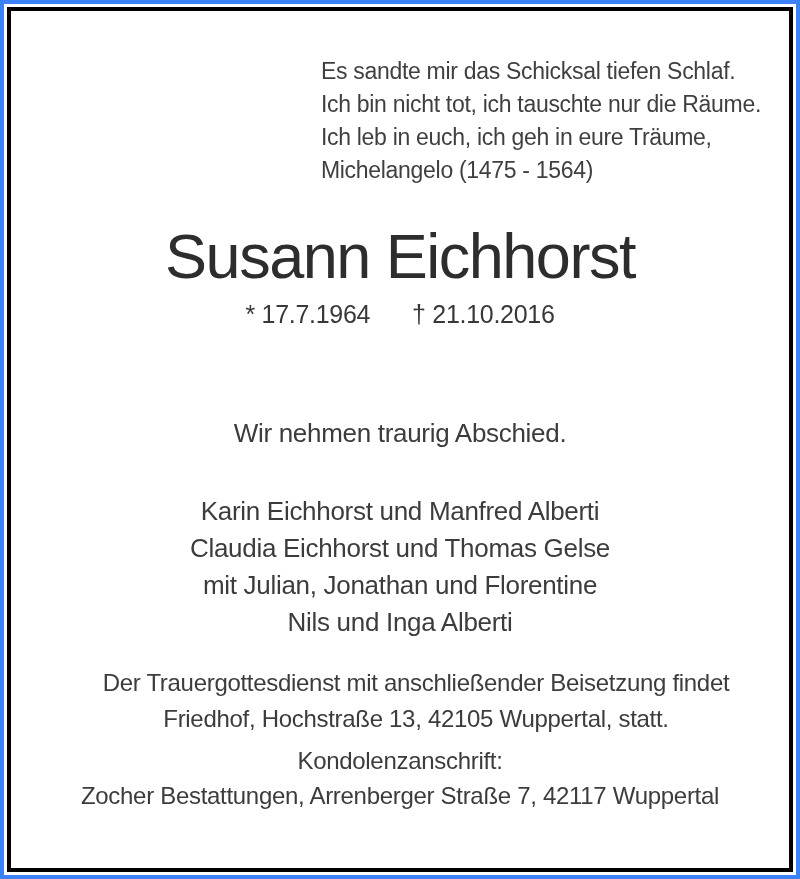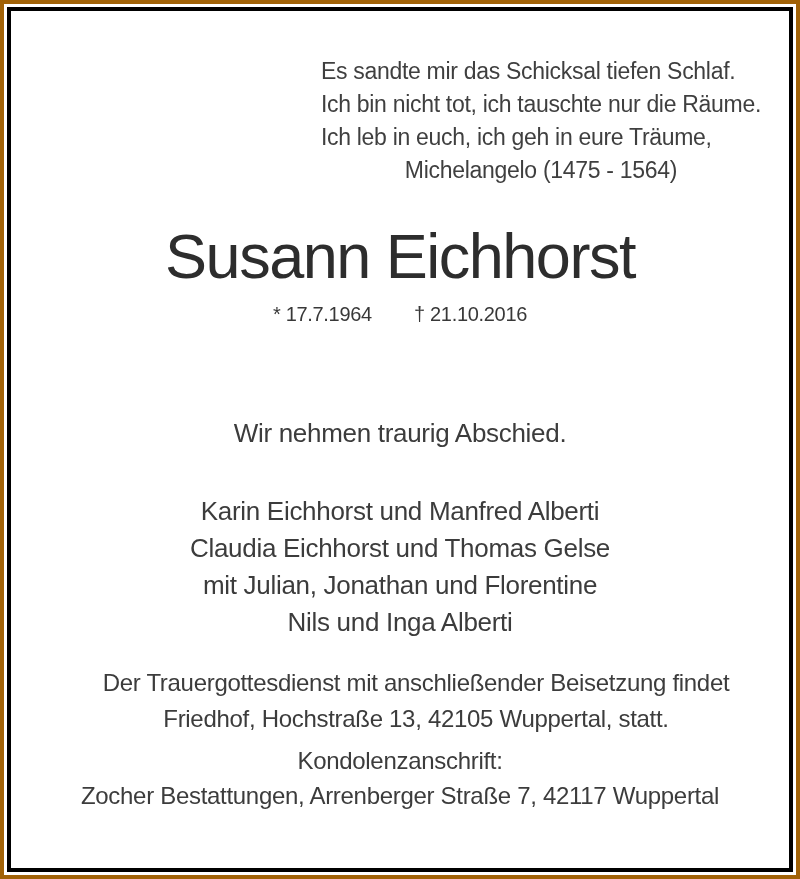--- a/index.html
+++ b/index.html
@@ -5,21 +5,21 @@
   html, body {
     margin: 0;
     padding: 0;
     background: #ffffff;
   }
   .notice-frame {
     box-sizing: border-box;
     width: 800px;
     height: 879px;
     background: #ffffff;
-    border: 4px solid #a16207;
+    border: 4px solid #3b82f6;
     padding: 3px;
   }
   .notice-inner {
     box-sizing: border-box;
     width: 100%;
     height: 100%;
     border: 4px solid #000000;
     background: #ffffff;
     overflow: hidden;
     font-family: "Liberation Sans", sans-serif;
@@ -29,37 +29,37 @@
   
   .poem {
     width: fit-content;
     margin: 44px 28px 0 auto;
     text-align: left;
     font-size: 23px;
     line-height: 33px;
     color: #3f3f3f;
   }
   .poem-attribution {
-    text-align: center;
+    text-align: left;
   }
   
   .deceased-name {
     margin-top: 36px;
     text-align: center;
     font-size: 63px;
     line-height: 66px;
     font-weight: normal;
     letter-spacing: -1.5px;
     color: #2d2d2d;
   }
   
   .dates-row {
     margin-top: 10px;
     text-align: center;
-    font-size: 20px;
+    font-size: 25px;
     line-height: 30px;
     color: #383838;
   }
   .dates-row .date-sep {
     display: inline-block;
     width: 42px;
   }
   .farewell {
     margin-top: 88px;
     text-align: center;

